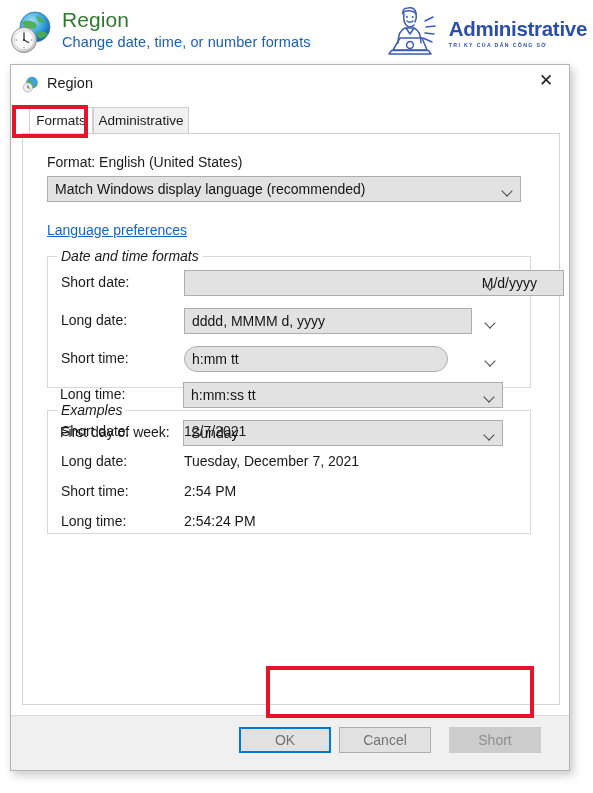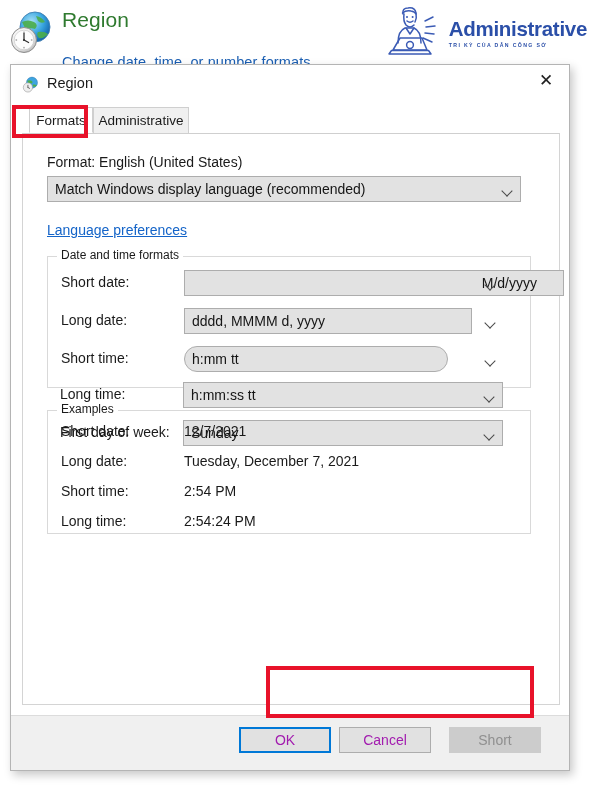--- a/index.html
+++ b/index.html
@@ -17,21 +17,21 @@
   .banner { position: absolute; left: 0; top: 0; width: 593px; height: 64px; background:#fff; }
 
   .banner-icon { position: absolute; left: 8px; top: 10px; width: 46px; height: 44px; }
 
   .banner-title {
     position: absolute; left: 62px; top: 8px;
     font-size: 21px; color: #2f7a2f; letter-spacing: .1px;
   }
   .banner-sub {
     position: absolute; left: 62px; top: 34px;
-    font-size: 14.5px; color: #1b5fb3; letter-spacing: .1px; margin-top: 20px;
+    font-size: 14.5px; color: #1b5fb3; letter-spacing: .1px;
   }
 
   
   .brand { position: absolute; right: 6px; top: 4px; height: 58px; display:flex; align-items:center; }
   .brand-art { width: 62px; height: 58px; margin-right: 2px; }
   .brand-text { display:flex; flex-direction:column; justify-content:center; }
   .brand-name { font-size: 20.5px; font-weight: bold; color:#2b4fa8; letter-spacing:-.3px; line-height:1.05; }
   .brand-tag  { font-size: 5.2px; font-weight: bold; color:#2b4fa8; letter-spacing: 1.35px; margin-top:3px; }
 
   
@@ -109,21 +109,21 @@
 
   .langlink {
     position:absolute; left: 24px; top: 88px;
     font-size: 14px; color:#1464c8; text-decoration: underline; cursor: pointer;
   }
 
   
   .group { position:absolute; border:1px solid #d9d9d9; }
   .group-legend {
     position:absolute; top: -9px; left: 9px;
-    background:#fff; padding: 0 4px; font-size: 12px; color:#1a1a1a;
+    background:#fff; padding: 0 4px; font-size: 14px; color:#1a1a1a;font-style:italic;
   }
   .group-dt { left: 24px; top: 122px; width: 484px; height: 132px; }
   .group-ex { left: 24px; top: 276px; width: 484px; height: 124px; }
 
   .row-label { position:absolute; font-size: 14px; color:#1a1a1a; }
   .row-value { position:absolute; font-size: 14px; color:#1a1a1a; }
 
   
   .btn-addset {
     position:absolute; left: 280px; top: 679px;
@@ -134,21 +134,21 @@
   }
 
   
   .footer {
     position:absolute; left: 0; bottom: 0; width: 558px; height: 55px;
     background:#f0f0f0; border-top: 1px solid #dcdcdc;
   }
   .btn {
     position:absolute; top: 11px; height: 26px; width: 92px;
     font-family:"Liberation Sans", sans-serif; font-size:14px;
-    background:#e1e1e1; border:1px solid #adadad; color:#a21caf;
+    background:#e1e1e1; border:1px solid #adadad; color:#737373;
     cursor: default;
   }
   .btn-ok     { left: 228px; background:#e1e1e1; border:2px solid #0078d7; }
   .btn-cancel { left: 328px; }
   .btn-apply  { left: 438px; background:#cccccc; border:1px solid #cccccc; color:#8f8f8f; }
 </style>
 </head>
 <body>
 
 <div id="page">

